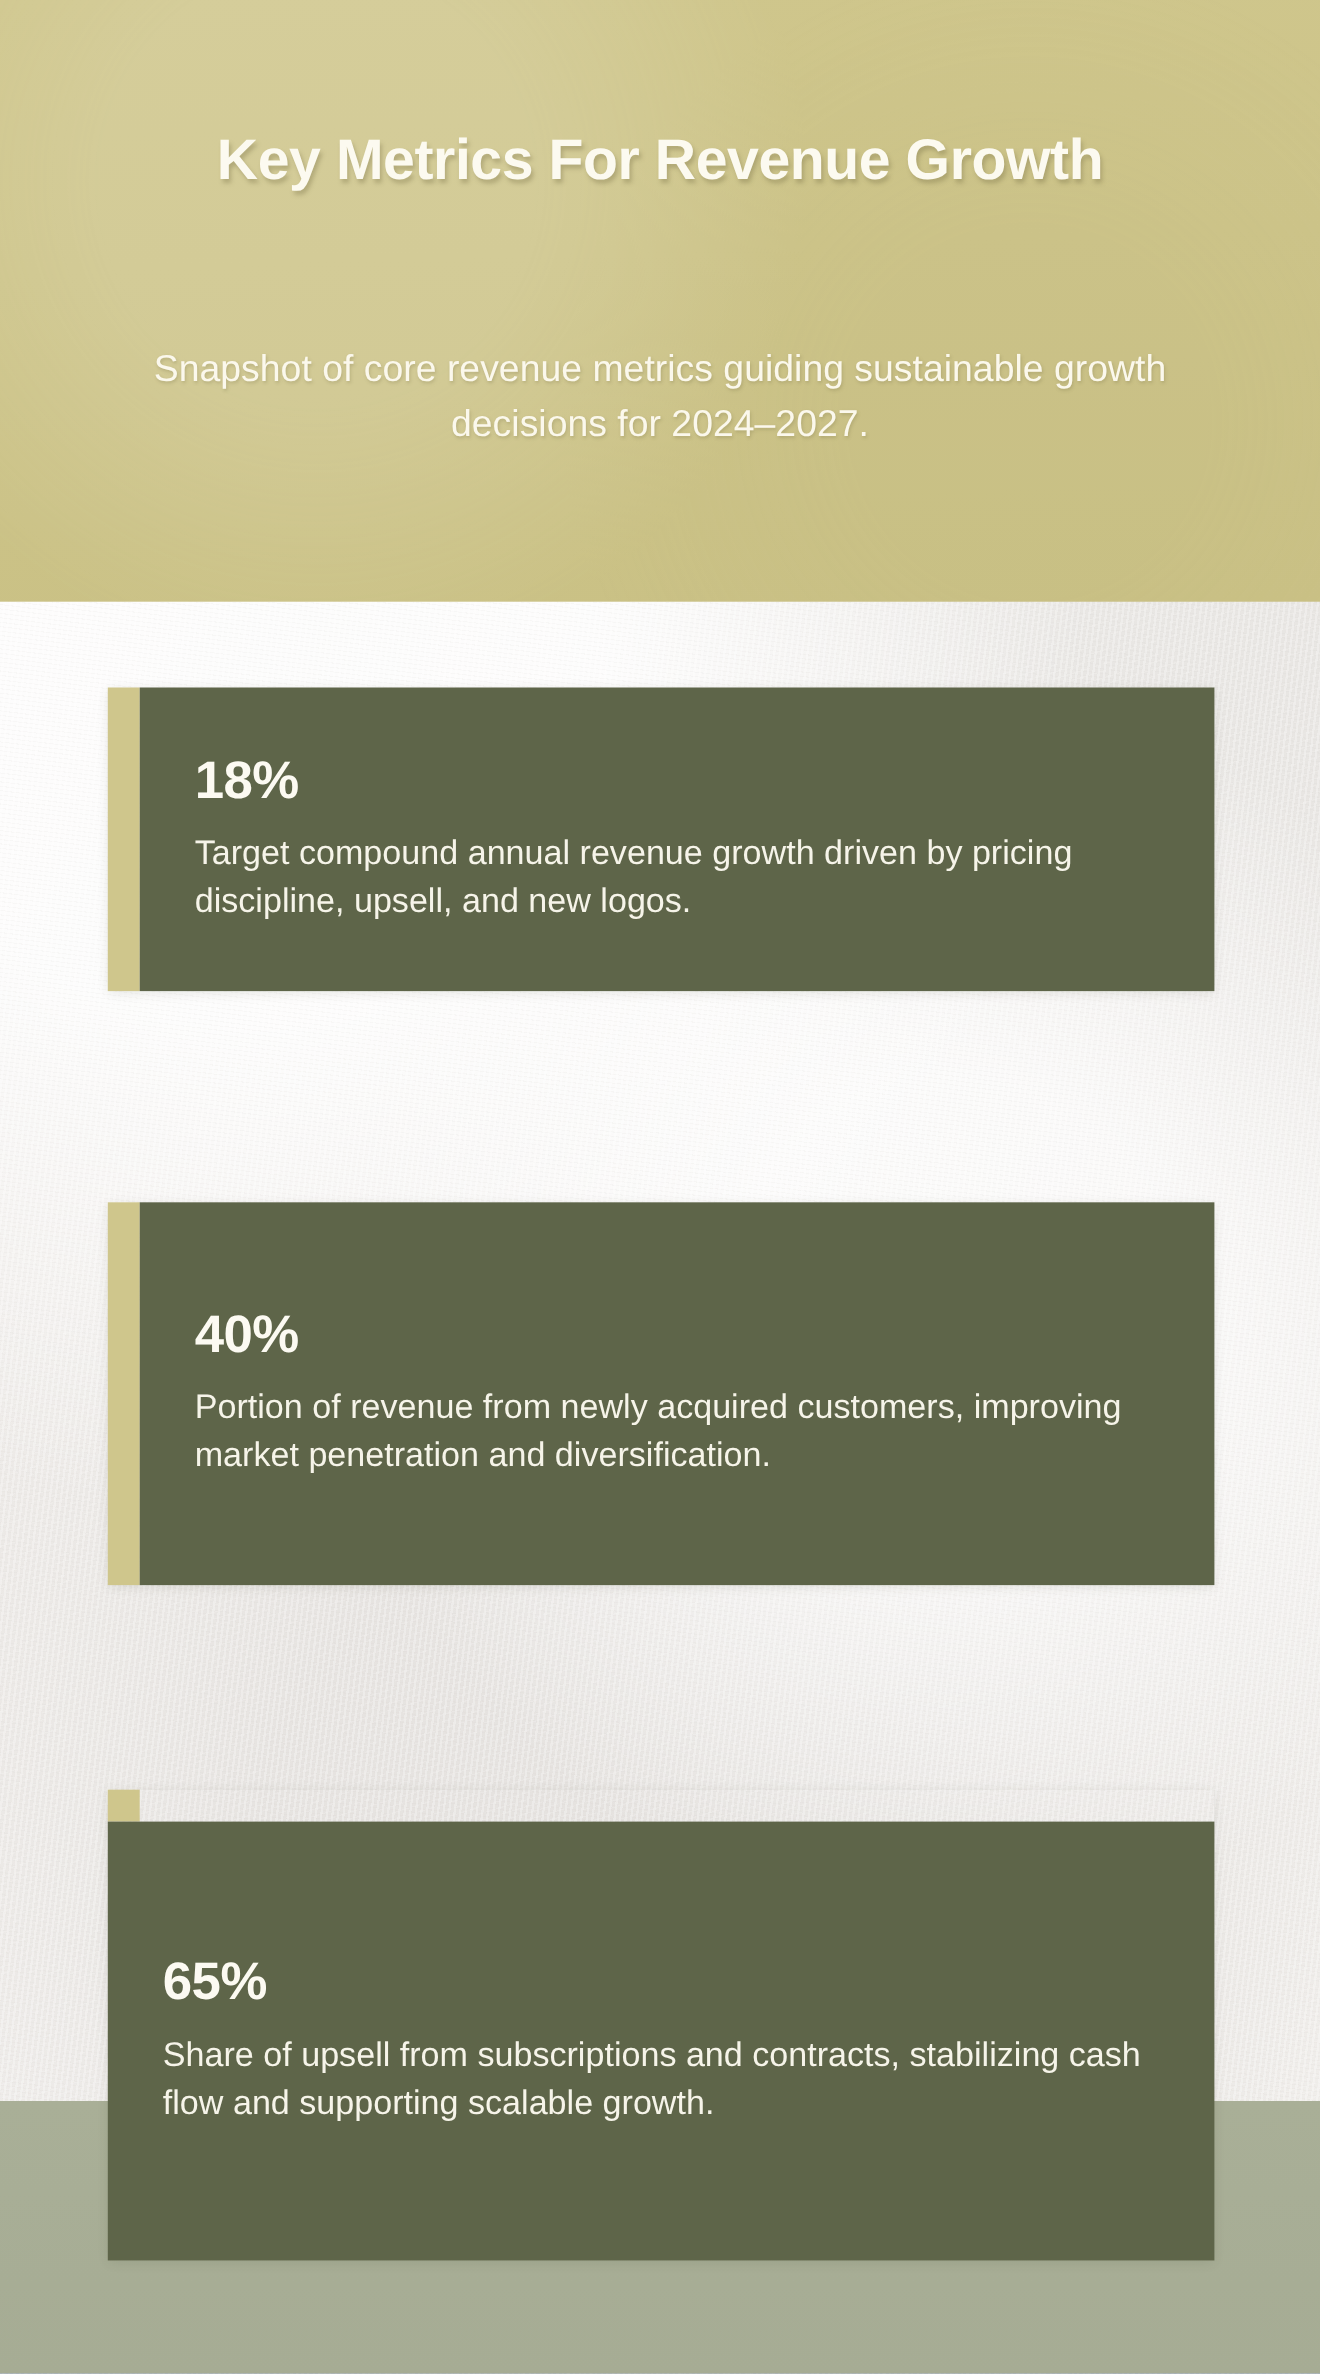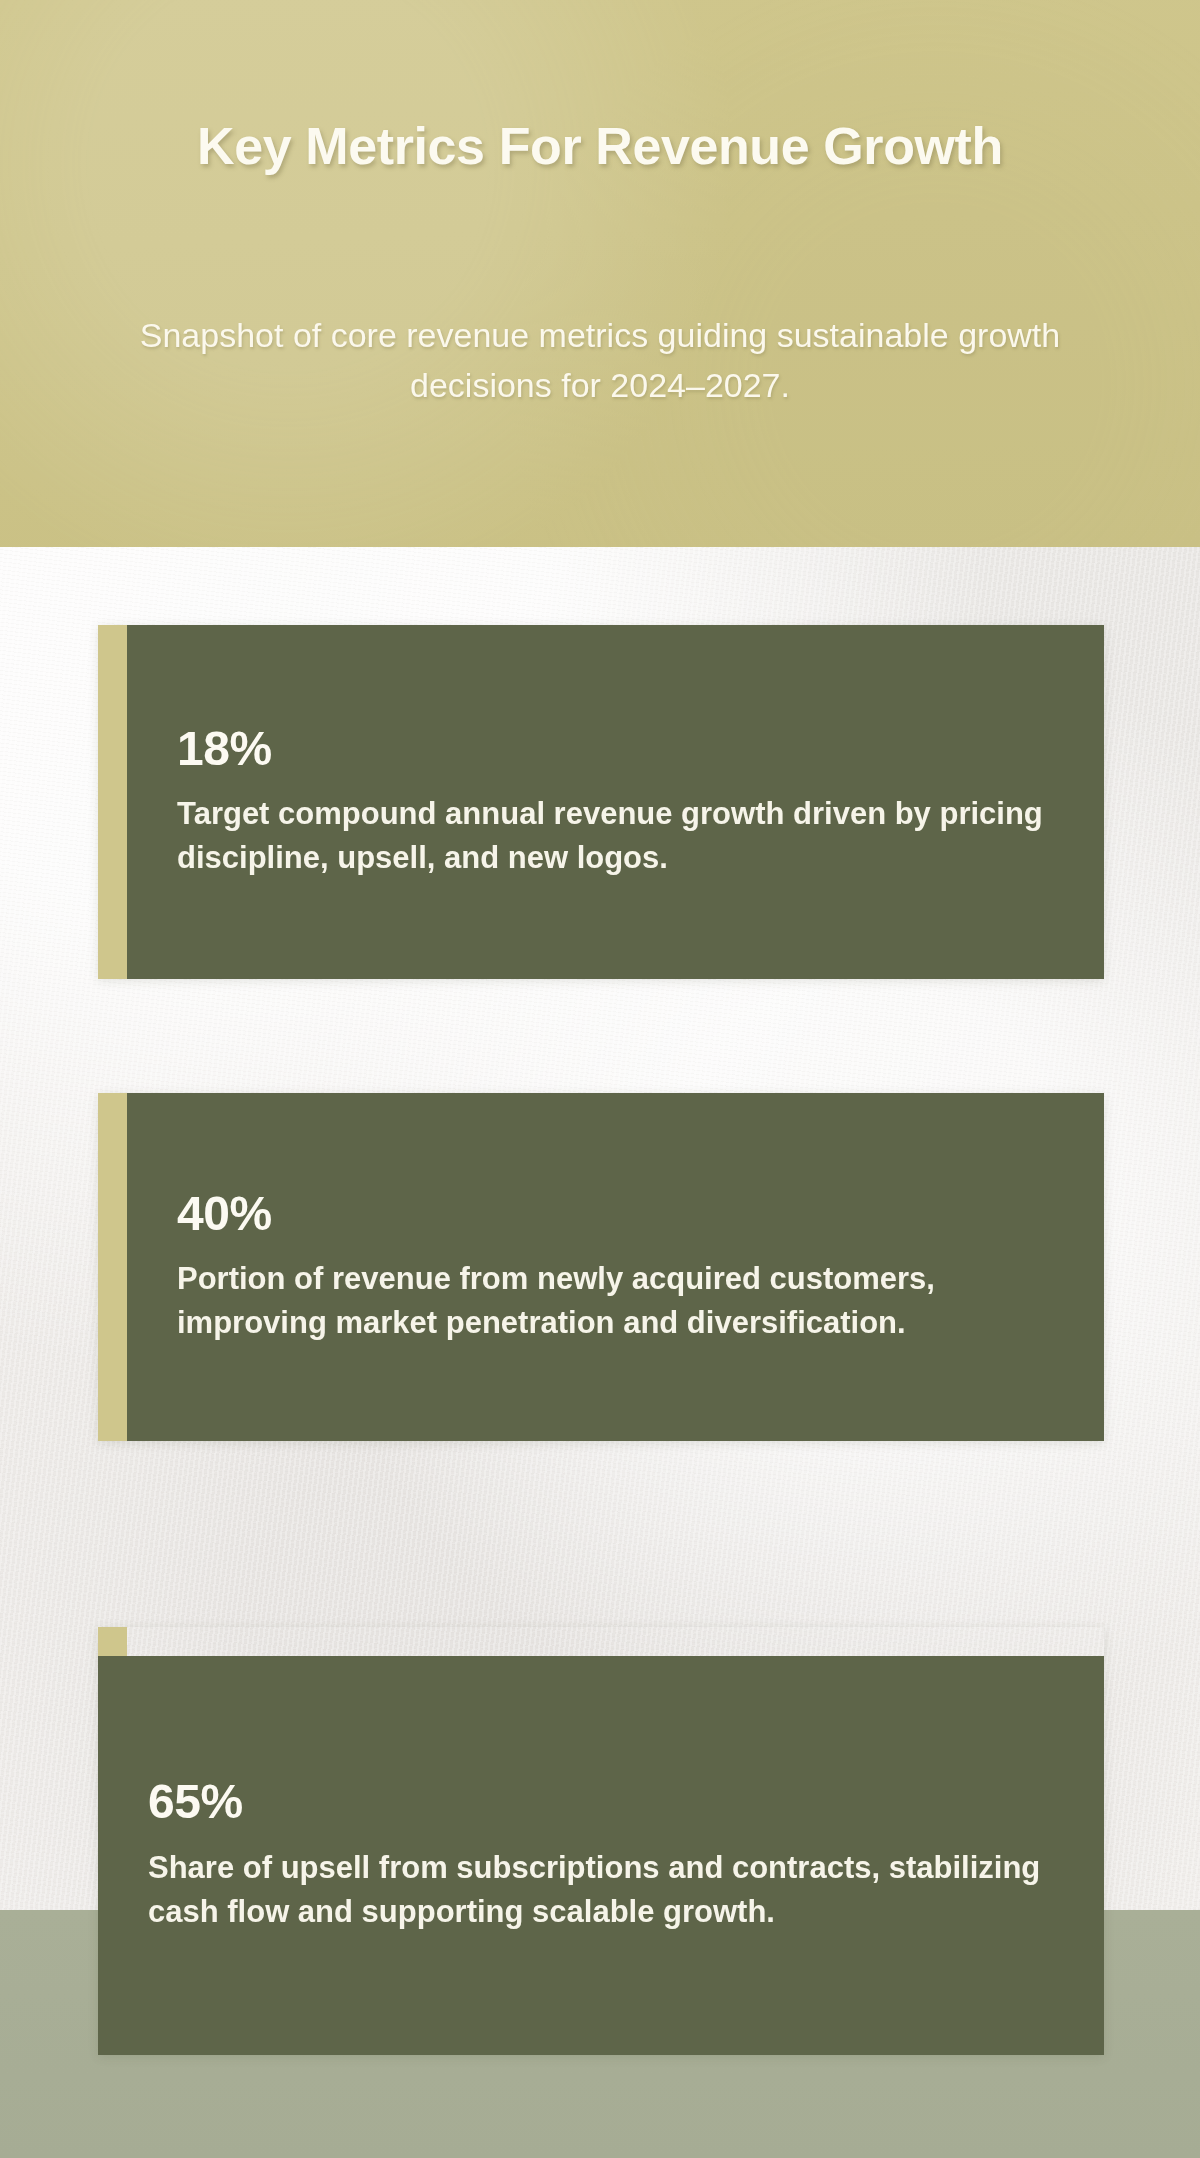--- a/index.html
+++ b/index.html
@@ -141,21 +141,21 @@
     font-size: 48px;
     font-weight: 700;
     line-height: 1.05;
     margin-bottom: 18px;
     letter-spacing: -0.5px;
     font-family: "Liberation Sans", sans-serif;
   }
   .metric-desc {
     color: #F6F4E9;
     font-size: 31px;
-    font-weight: 700;
+    font-weight: 400;
     line-height: 1.42;
     font-family: "Liberation Sans", sans-serif;
   }
 
   .card-1 { left: 98px; top: 625px;  width: 1006px; height: 790px; }
   .card-2 { left: 98px; top: 1093px; width: 1006px; height: 1096px; }
   .card-3 { left: 98px; top: 1627px; width: 1006px; height: 1420px; flex-direction: column; }
 
   
   .card-1 { height: 0; }
@@ -171,21 +171,21 @@
   <div class="footer-band"></div>
 
   <div class="header">
     <div class="header-texture"></div>
     <div class="title">Key Metrics For Revenue Growth</div>
     <div class="subtitle">Snapshot of core revenue metrics guiding sustainable growth decisions for 2024–2027.</div>
   </div>
 
   <div class="cards">
 
-    <div class="card card-1" style="left:98px; top:625px; width:1006px; height:354px;">
+    <div class="card card-1" style="left:98px; top:625px; width:1006px; height:276px;">
       <div class="card-accent"></div>
       <div class="card-body">
         <div class="metric-value">18%</div>
         <div class="metric-desc">Target compound annual revenue growth driven by pricing discipline, upsell, and new logos.</div>
       </div>
     </div>
 
     <div class="card card-2" style="left:98px; top:1093px; width:1006px; height:348px;">
       <div class="card-accent"></div>
       <div class="card-body">

